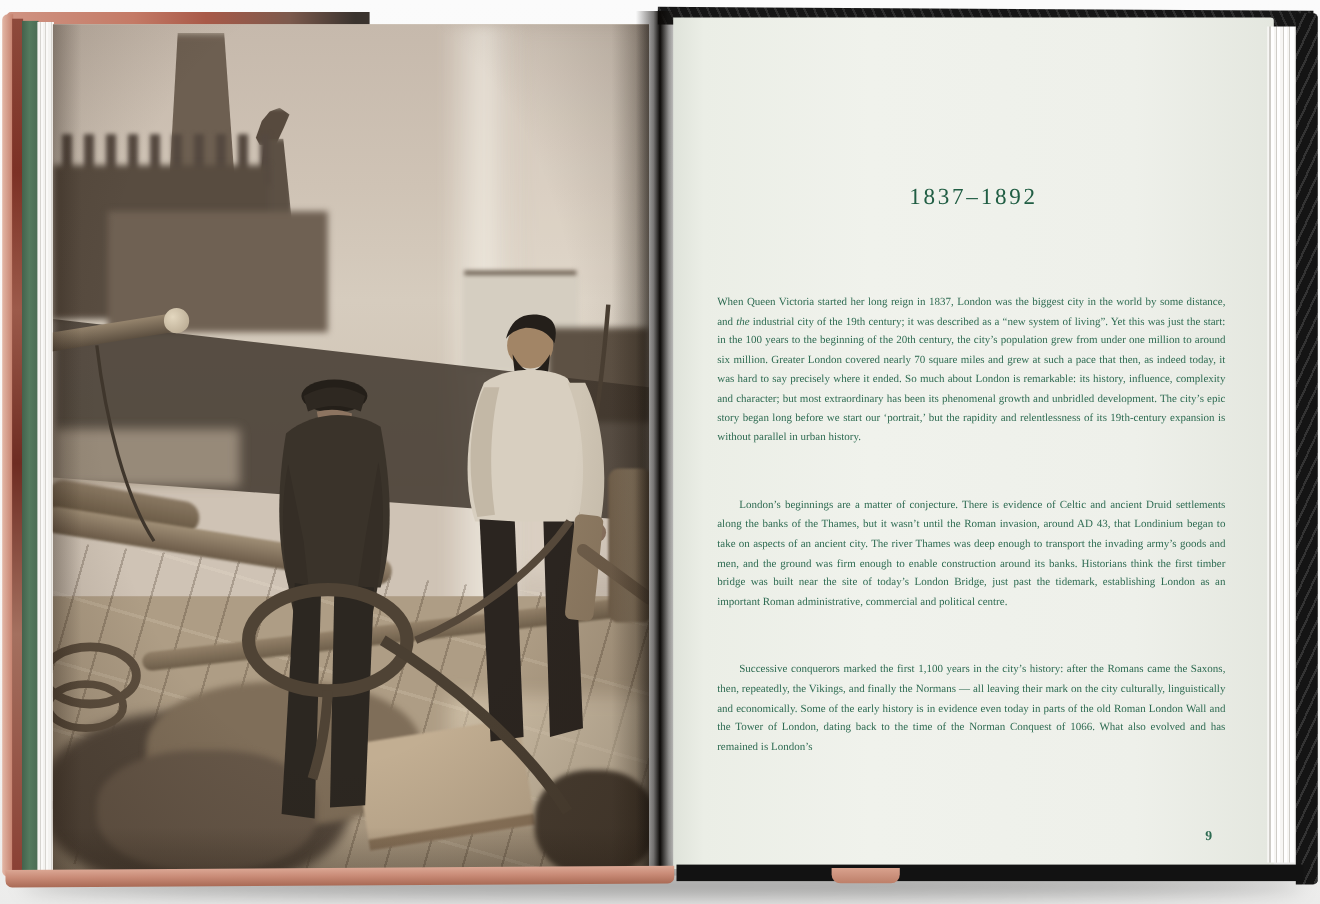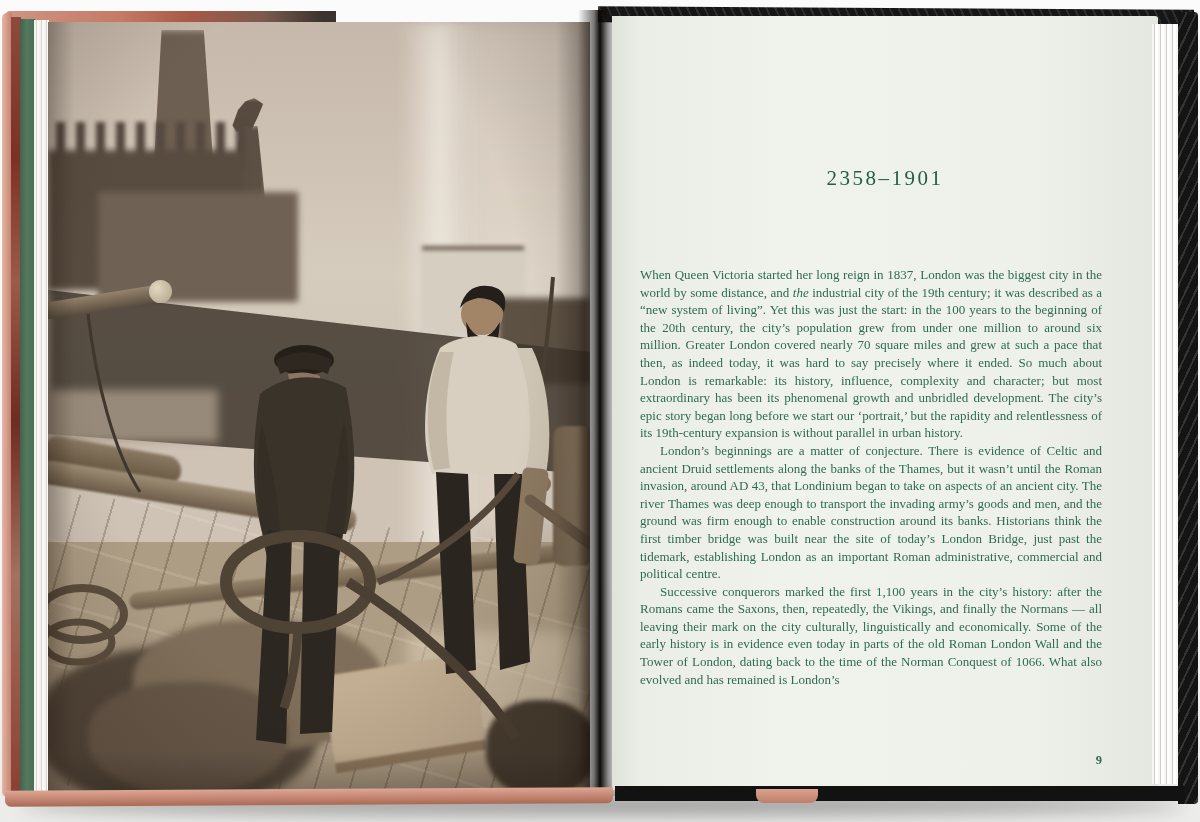--- a/index.html
+++ b/index.html
@@ -103,24 +103,24 @@
   .right-page-edges{left:1152px;top:24px;width:30px;height:760px;background:
       repeating-linear-gradient(90deg,#f7f6f4 0 2px,#cfcdc8 2px 3px,#ffffff 3px 6px);
       border-radius:0 4px 4px 0;}
   .back-cover-edge{left:1178px;top:12px;width:20px;height:792px;background:
       repeating-linear-gradient(115deg,#141414 0 7px,#333 7px 9px);border-radius:0 4px 4px 0;}
 
   .chapter-title{position:absolute;left:0;top:92px;width:100%;text-align:center;
       font-style:italic;font-size:41px;letter-spacing:1px;color:#1d5a3f;}
   .chapter-dates{position:absolute;left:0;top:150px;width:100%;text-align:center;
       font-size:21px;letter-spacing:2.5px;color:#215e44;}
-  .body-text{position:absolute;left:28px;top:250px;width:462px;
-      font-size:13px;line-height:17.6px;color:#2e6b52;}
+  .body-text{position:absolute;left:40px;top:250px;width:462px;
+      font-size:10px;line-height:17.6px;color:#2e6b52;}
   .body-text p{margin:0;text-align:justify;}
-  .body-text p.indent{text-indent:20px;}
+  .body-text p.indent{text-indent:20px;margin-top:44px;}
   .body-text em{font-style:italic;}
   .page-number{position:absolute;right:56px;bottom:22px;font-size:12.5px;font-weight:bold;color:#2e6b52;}
 </style>
 </head>
 <body>
 
 <div class="scene">
 
   <div class="abs book-shadow"></div>
   <div class="abs top-cover-edge"></div>
@@ -204,21 +204,21 @@
         <ellipse cx="30" cy="620" rx="34" ry="20" stroke-width="7"></ellipse>
       </g>
     </svg>
 
     <div class="photo-layer photo-vignette"></div>
   </div>
 
   <div class="abs gutter-shadow"></div>
 
   <div class="abs right-page">
-    <div class="chapter-dates">2358–1901</div>
+    <div class="chapter-dates">1837–1892</div>
     <div class="body-text">
         <p><span>When Queen Victoria started her long reign in 1837, London was the biggest city in the world by some distance, and </span><em>the</em><span> industrial city of the 19th century; it was described as a “new system of living”. Yet this was just the start: in the 100 years to the beginning of the 20th century, the city’s population grew from under one million to around six million. Greater London covered nearly 70 square miles and grew at such a pace that then, as indeed today, it was hard to say precisely where it ended. So much about London is remarkable: its history, influence, complexity and character; but most extraordinary has been its phenomenal growth and unbridled development. The city’s epic story began long before we start our ‘portrait,’ but the rapidity and relentlessness of its 19th-century expansion is without parallel in urban history.</span></p>
         <p class="indent"><span>London’s beginnings are a matter of conjecture. There is evidence of Celtic and ancient Druid settlements along the banks of the Thames, but it wasn’t until the Roman invasion, around AD 43, that Londinium began to take on aspects of an ancient city. The river Thames was deep enough to transport the invading army’s goods and men, and the ground was firm enough to enable construction around its banks. Historians think the first timber bridge was built near the site of today’s London Bridge, just past the tidemark, establishing London as an important Roman administrative, commercial and political centre.</span></p>
         <p class="indent"><span>Successive conquerors marked the first 1,100 years in the city’s history: after the Romans came the Saxons, then, repeatedly, the Vikings, and finally the Normans — all leaving their mark on the city culturally, linguistically and economically. Some of the early history is in evidence even today in parts of the old Roman London Wall and the Tower of London, dating back to the time of the Norman Conquest of 1066. What also evolved and has remained is London’s</span></p>
       </div>
     <div class="page-number">9</div>
   </div>
 
   <div class="abs right-page-edges"></div>
   <div class="abs back-cover-edge"></div>

